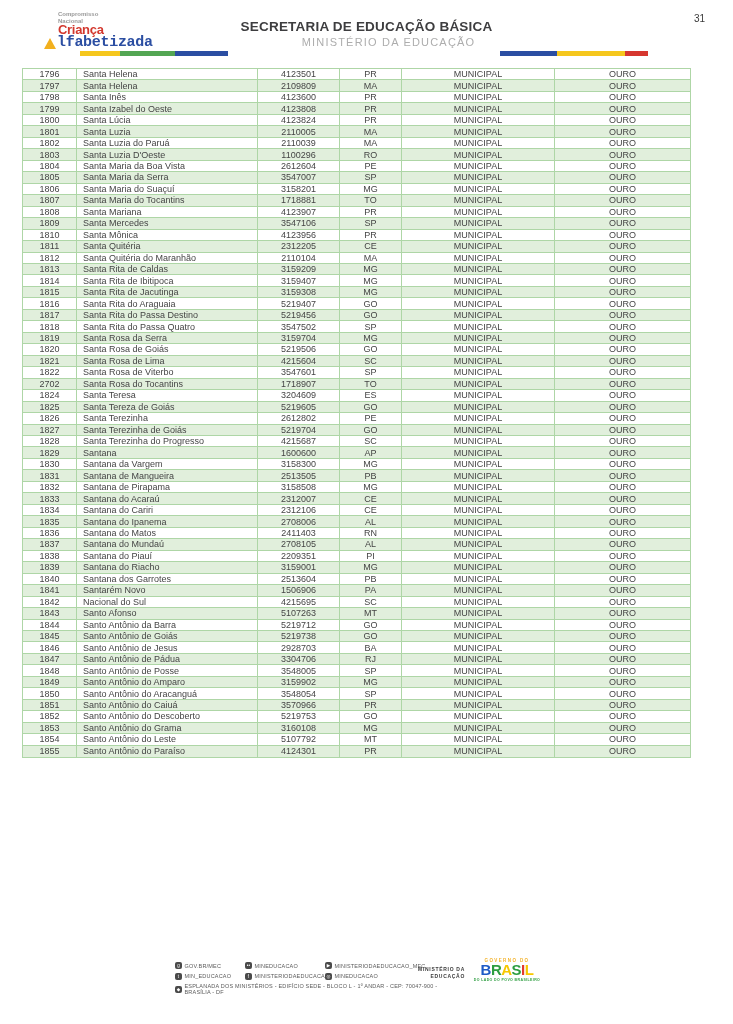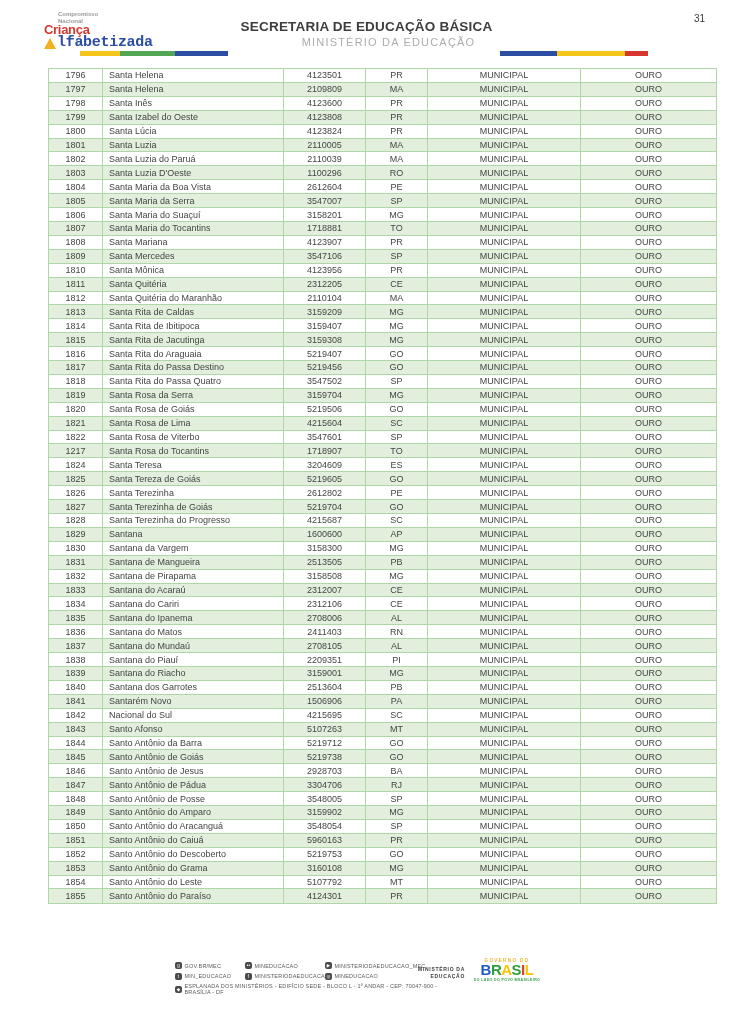--- a/index.html
+++ b/index.html
@@ -8,33 +8,33 @@
     width:733px; height:1024px; background:#ffffff;
     font-family:"Liberation Sans", sans-serif;
     -webkit-font-smoothing:antialiased;
   }
   .page { position:relative; width:733px; height:1024px; background:#ffffff; overflow:hidden; }
 
   
   .page-number { position:absolute; top:13px; right:28px; font-size:10px; color:#3a3a3a; }
   .logo-block { position:absolute; left:44px; top:11px; width:190px; }
   .logo-tagline { font-size:6px; line-height:6.5px; color:#9a9a9a; font-weight:bold; margin-left:14px; white-space:pre-line; }
-  .logo-crianca { font-size:13px; line-height:12px; font-weight:bold; color:#d3382e; letter-spacing:-0.3px; }
+  .logo-crianca { font-size:13px; line-height:12px; font-weight:bold; color:#d3382e; margin-left:14px; letter-spacing:-0.3px; }
   .logo-alfabetizada { font-size:15px; line-height:14px; font-weight:bold; color:#2b4ea2; letter-spacing:-0.3px; display:flex; align-items:flex-end;font-family:Liberation Mono, monospace; }
   .logo-triangle { display:inline-block; width:0; height:0; border-left:6px solid transparent; border-right:6px solid transparent; border-bottom:11px solid #f2b01e; margin-right:1px; margin-bottom:1px; }
   .header-title { position:absolute; top:19px; left:0; width:733px; text-align:center; }
   .header-title .t1 { font-size:13.5px; font-weight:bold; color:#3d3d3f; letter-spacing:0.2px; }
   .header-title .t2 { font-size:11px; font-weight:normal; color:#adadad; letter-spacing:1.2px; margin-top:2px;padding-left:44px; }
   .stripe { position:absolute; top:51px; height:5px; display:flex; }
   .stripe-left { left:80px; width:148px; }
   .stripe-right { left:500px; width:148px; }
   .stripe .seg { height:100%; }
 
   
-  table.muni { position:absolute; left:48px; top:68px; width:668px; height:836px;
+  table.muni { position:absolute; left:22px; top:68px; width:668px; height:690px;
     border-collapse:collapse; table-layout:fixed; font-size:9px; color:#454545; }
   table.muni td { border:1px solid #aed6a6; padding:0 6px; white-space:nowrap; overflow:hidden; text-align:center; }
   table.muni td.c1 { text-align:left; }
   table.muni tr:nth-child(even) td { background:#e1efdc; }
 
   
   .social { position:absolute; left:175px; top:962px; width:265px; font-size:5.5px; color:#5a5a5a; letter-spacing:0.2px; }
   .social-row { display:flex; margin-bottom:3.5px; }
   .social-item { display:flex; align-items:center; }
   .social-row .social-item:nth-child(1) { width:70px; }
@@ -301,21 +301,21 @@
         </tr>
         <tr>
           <td class="c0">1822</td>
           <td class="c1">Santa Rosa de Viterbo</td>
           <td class="c2">3547601</td>
           <td class="c3">SP</td>
           <td class="c4">MUNICIPAL</td>
           <td class="c5">OURO</td>
         </tr>
         <tr>
-          <td class="c0">1217</td>
+          <td class="c0">2702</td>
           <td class="c1">Santa Rosa do Tocantins</td>
           <td class="c2">1718907</td>
           <td class="c3">TO</td>
           <td class="c4">MUNICIPAL</td>
           <td class="c5">OURO</td>
         </tr>
         <tr>
           <td class="c0">1824</td>
           <td class="c1">Santa Teresa</td>
           <td class="c2">3204609</td>
@@ -527,21 +527,21 @@
           <td class="c0">1850</td>
           <td class="c1">Santo Antônio do Aracanguá</td>
           <td class="c2">3548054</td>
           <td class="c3">SP</td>
           <td class="c4">MUNICIPAL</td>
           <td class="c5">OURO</td>
         </tr>
         <tr>
           <td class="c0">1851</td>
           <td class="c1">Santo Antônio do Caiuá</td>
-          <td class="c2">5960163</td>
+          <td class="c2">3570966</td>
           <td class="c3">PR</td>
           <td class="c4">MUNICIPAL</td>
           <td class="c5">OURO</td>
         </tr>
         <tr>
           <td class="c0">1852</td>
           <td class="c1">Santo Antônio do Descoberto</td>
           <td class="c2">5219753</td>
           <td class="c3">GO</td>
           <td class="c4">MUNICIPAL</td>

